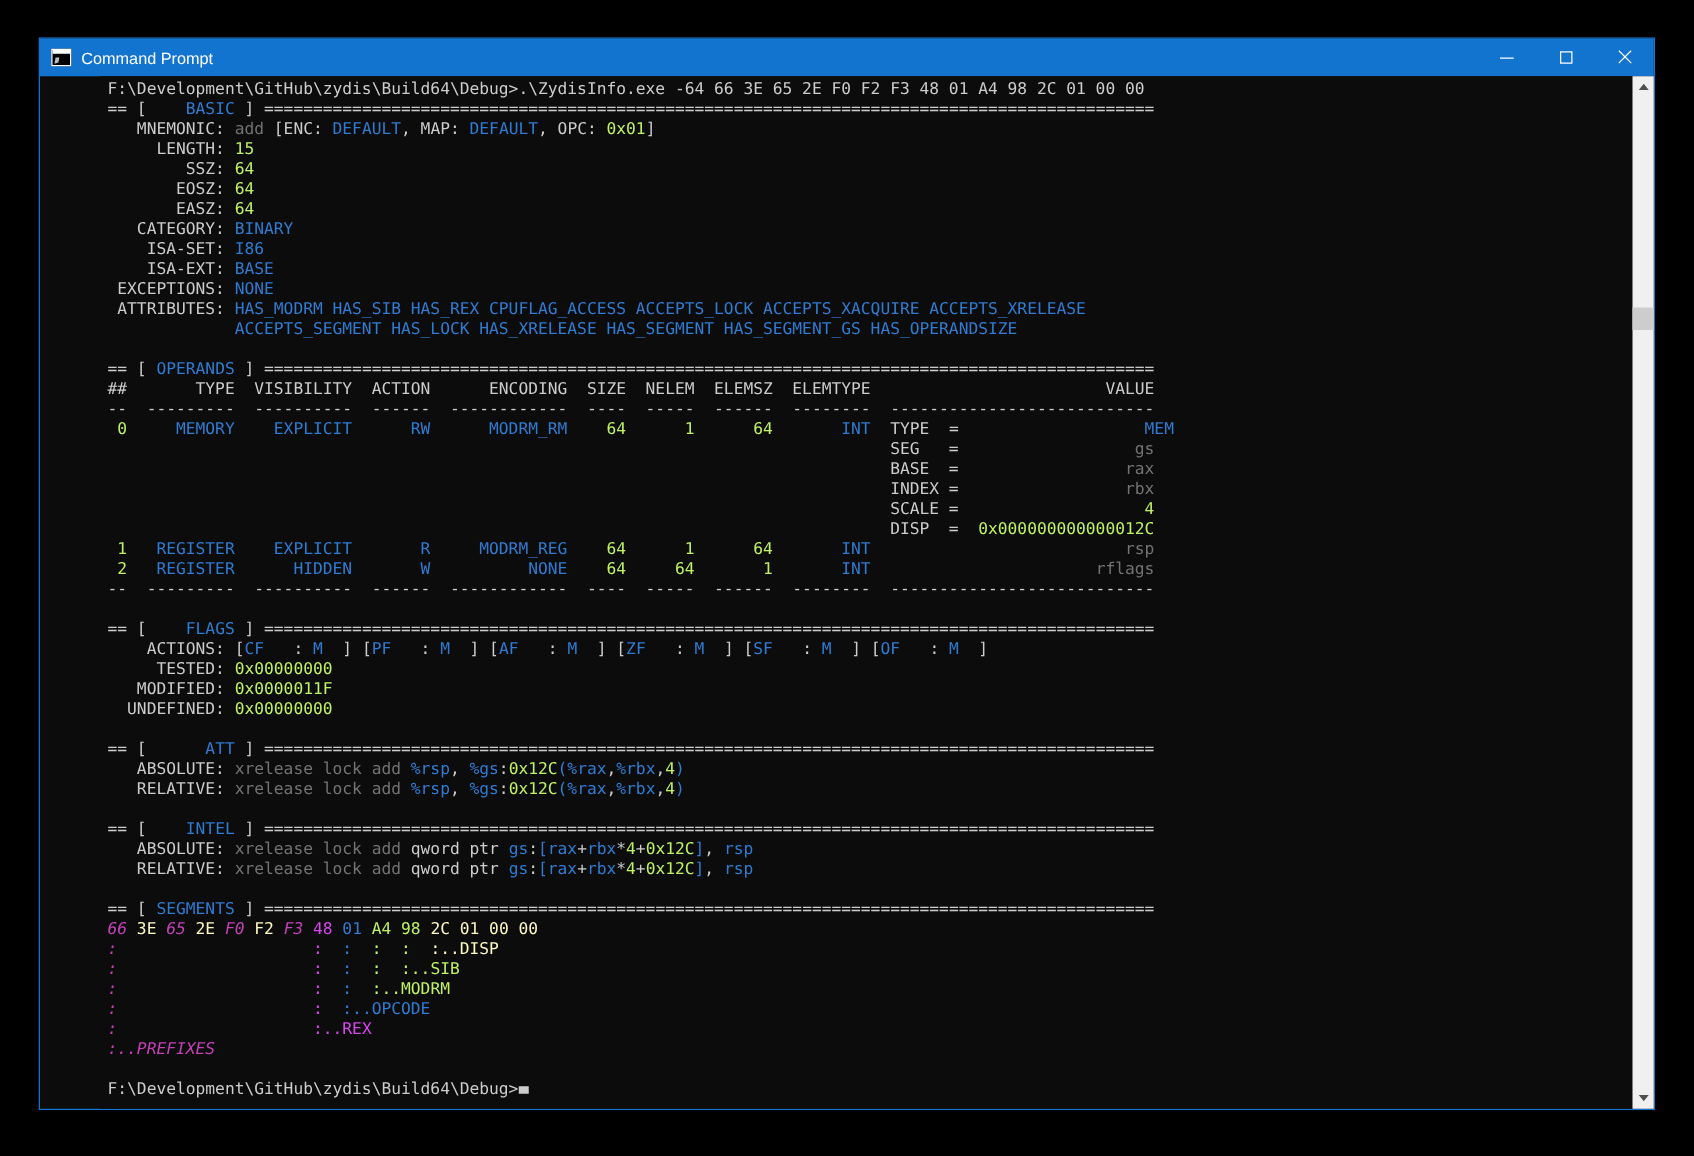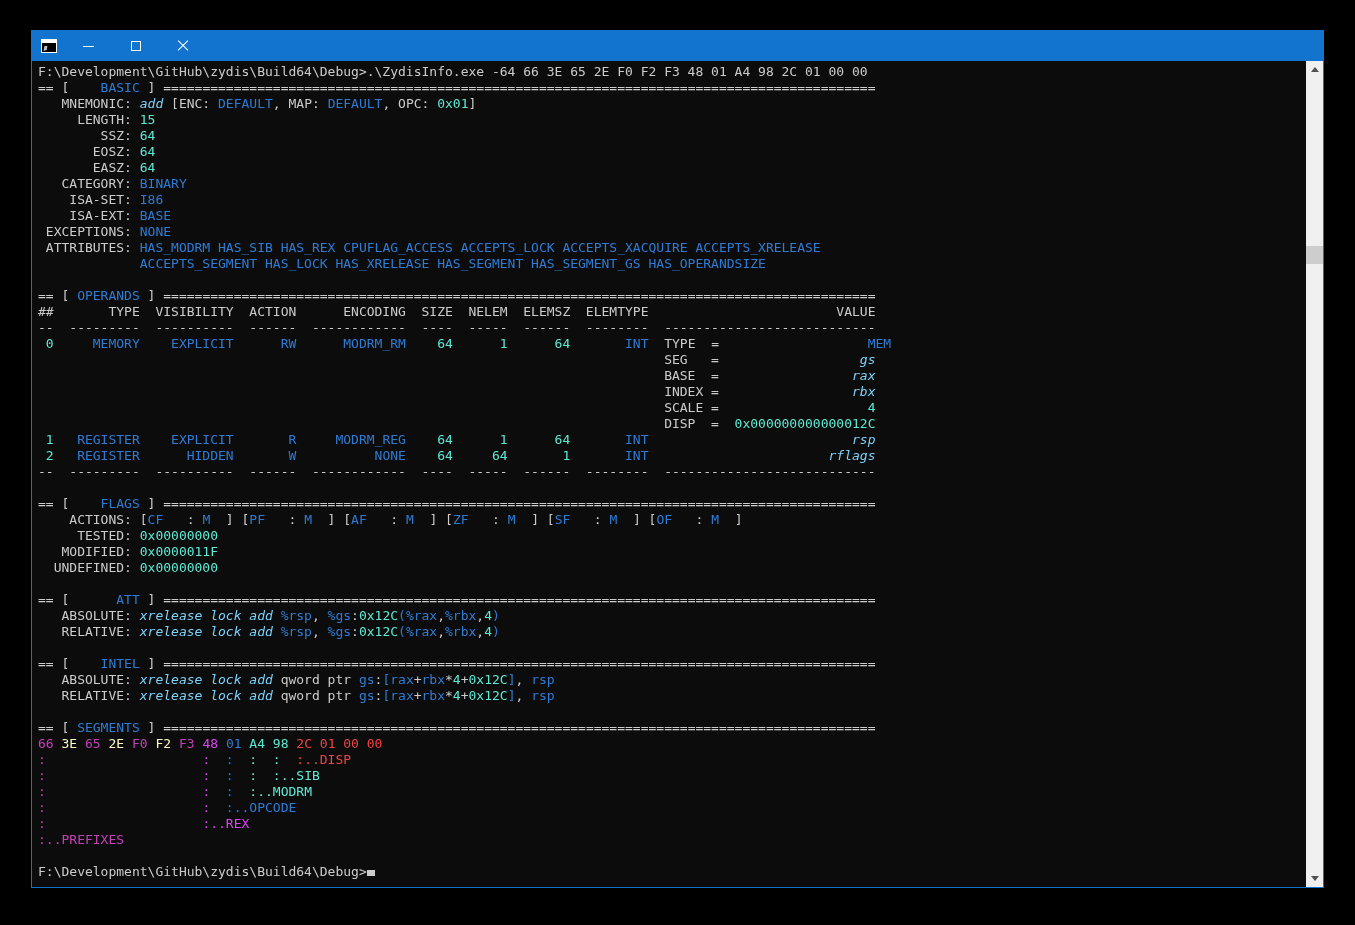--- a/index.html
+++ b/index.html
@@ -33,53 +33,54 @@
   }
   .glyph-min { width:11px; height:1px; background:#fff; }
   .glyph-max { width:10px; height:10px; border:1px solid #fff; }
   .glyph-close { position:relative; width:12px; height:12px; }
   .glyph-close::before, .glyph-close::after {
     content:""; position:absolute; left:-1px; top:5px; width:14px; height:1.2px; background:#fff;
   }
   .glyph-close::before { transform:rotate(45deg); }
   .glyph-close::after  { transform:rotate(-45deg); }
 
-  #body-row { flex:1 1 auto; display:flex; min-height:0; }
+  #body-row { flex:1 1 auto; display:flex; min-height:0;margin-left:48px; }
   #terminal {
     flex:1 1 auto; background:#0C0C0C; padding:3px 0 0 6px; overflow:hidden;
     font-family:"DejaVu Sans Mono","Liberation Mono",monospace;
     font-size:13px; line-height:16px; white-space:pre; color:#CCCCCC;
   }
   .line { height:16px; }
   .c-w { color:#CCCCCC; }
   .c-b { color:#2F7CD4; }
-  .c-r { color:#7dd3fc;font-style:italic; }
-  .c-g { color:#5eead4; }
-  .c-y { color:#ef4444; }
-  .c-m { color:#C341B8; }
+  .c-r { color:#737373; }
+  .c-g { color:#bef264; }
+  .c-y { color:#fef9c3; }
+  .c-m { color:#C341B8;font-style:italic; }
   .c-p { color:#d946ef; }
   .c-d { color:#fef9c3; }
   .cursor { display:inline-block; width:8px; height:6px; background:#CCCCCC; vertical-align:baseline; }
 
   #scrollbar {
     flex:0 0 17px; background:#F0F0F0; position:relative;
   }
   .sb-btn { position:absolute; left:0; width:17px; height:17px; display:flex; align-items:center; justify-content:center; }
   #sb-up { top:0; }
   #sb-down { bottom:0; }
   .tri-up { width:0; height:0; border-left:4px solid transparent; border-right:4px solid transparent; border-bottom:5px solid #505050; }
   .tri-down { width:0; height:0; border-left:4px solid transparent; border-right:4px solid transparent; border-top:5px solid #505050; }
   #sb-thumb { position:absolute; left:0; top:185px; width:17px; height:18px; background:#CDCDCD; }
 </style>
 </head>
 <body>
 
 <div id="window">
   <div id="titlebar">
     <div class="app-icon"></div>
+    <div id="title-text">Command Prompt</div>
     <div class="winbtn" title="minimize">
         <div class="glyph-min"></div>
       </div>
     <div class="winbtn" title="maximize">
         <div class="glyph-max"></div>
       </div>
     <div class="winbtn" title="close">
         <div class="glyph-close"></div>
       </div>
   </div>

